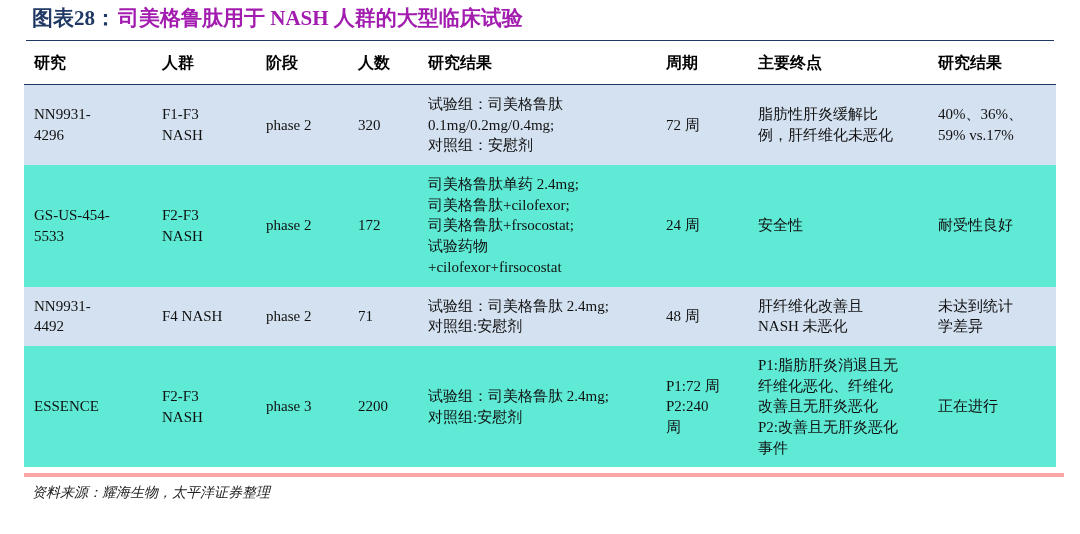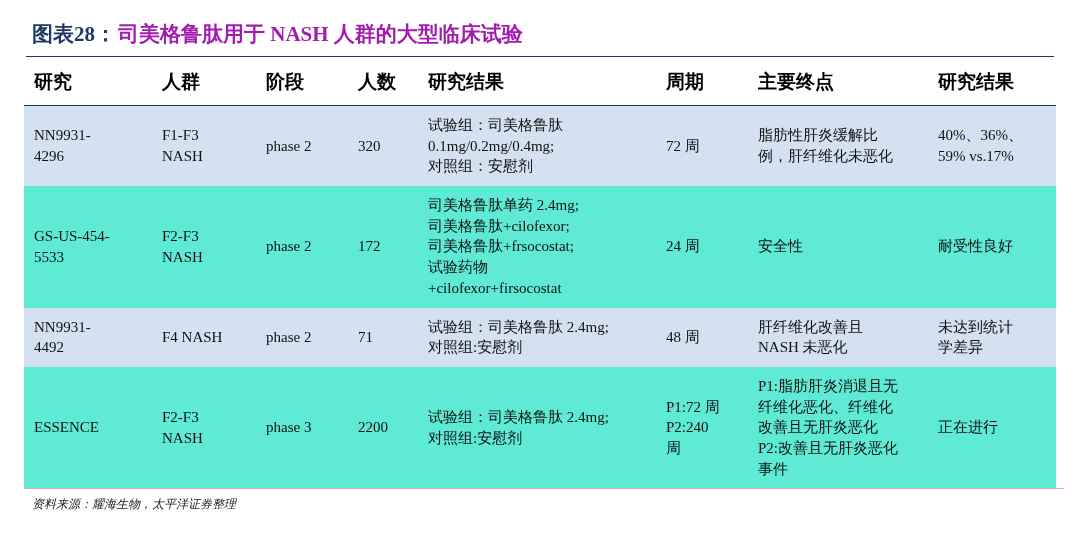--- a/index.html
+++ b/index.html
@@ -12,21 +12,21 @@
     background: #ffffff;
     font-family: "Liberation Serif", serif;
     color: #1a1a1a;
     overflow: hidden;
   }
   .page {
     position: relative;
     width: 1080px;
     height: 414px;
     box-sizing: border-box;
-    padding: 20px 24px 0 24px;
+    padding: 4px 24px 0 24px;
   }
   .title-row {
     display: flex;
     align-items: baseline;
     gap: 2px;
     padding-left: 8px;
     padding-bottom: 8px;
   }
   .title-label {
     font-size: 21px;
@@ -45,21 +45,21 @@
     border-top: 1.5px solid #1f3864;
     margin: 0 2px 0 2px;
   }
   table.main {
     width: 1032px;
     border-collapse: collapse;
     table-layout: fixed;
     margin-top: 2px;
   }
   table.main th {
-    font-size: 19px;
+    font-size: 16px;
     font-weight: bold;
     text-align: left;
     padding: 10px 6px 10px 10px;
     vertical-align: middle;
     color: #000;
     white-space: nowrap;
   }
   table.main thead tr {
     border-bottom: 1.5px solid #1f3864;
   }
@@ -73,25 +73,26 @@
   tr.shaded td {
     background: #d4e1f0;
   }
   tr.plain td {
     background: #5eead4;
   }
   .cell-lines div {
     white-space: nowrap;
   }
   .footer {
+    margin-top: 6px;
     width: 1032px;
-    border-top: 1px solid #fca5a5;
+    border-top: 4px solid #fca5a5;
     padding-top: 7px;
     padding-left: 8px;
-    font-size: 12px;
+    font-size: 14px;
     font-style: italic;
     color: #222;
     white-space: nowrap;
   }
 </style>
 </head>
 <body>
 
 <div class="page">
 

